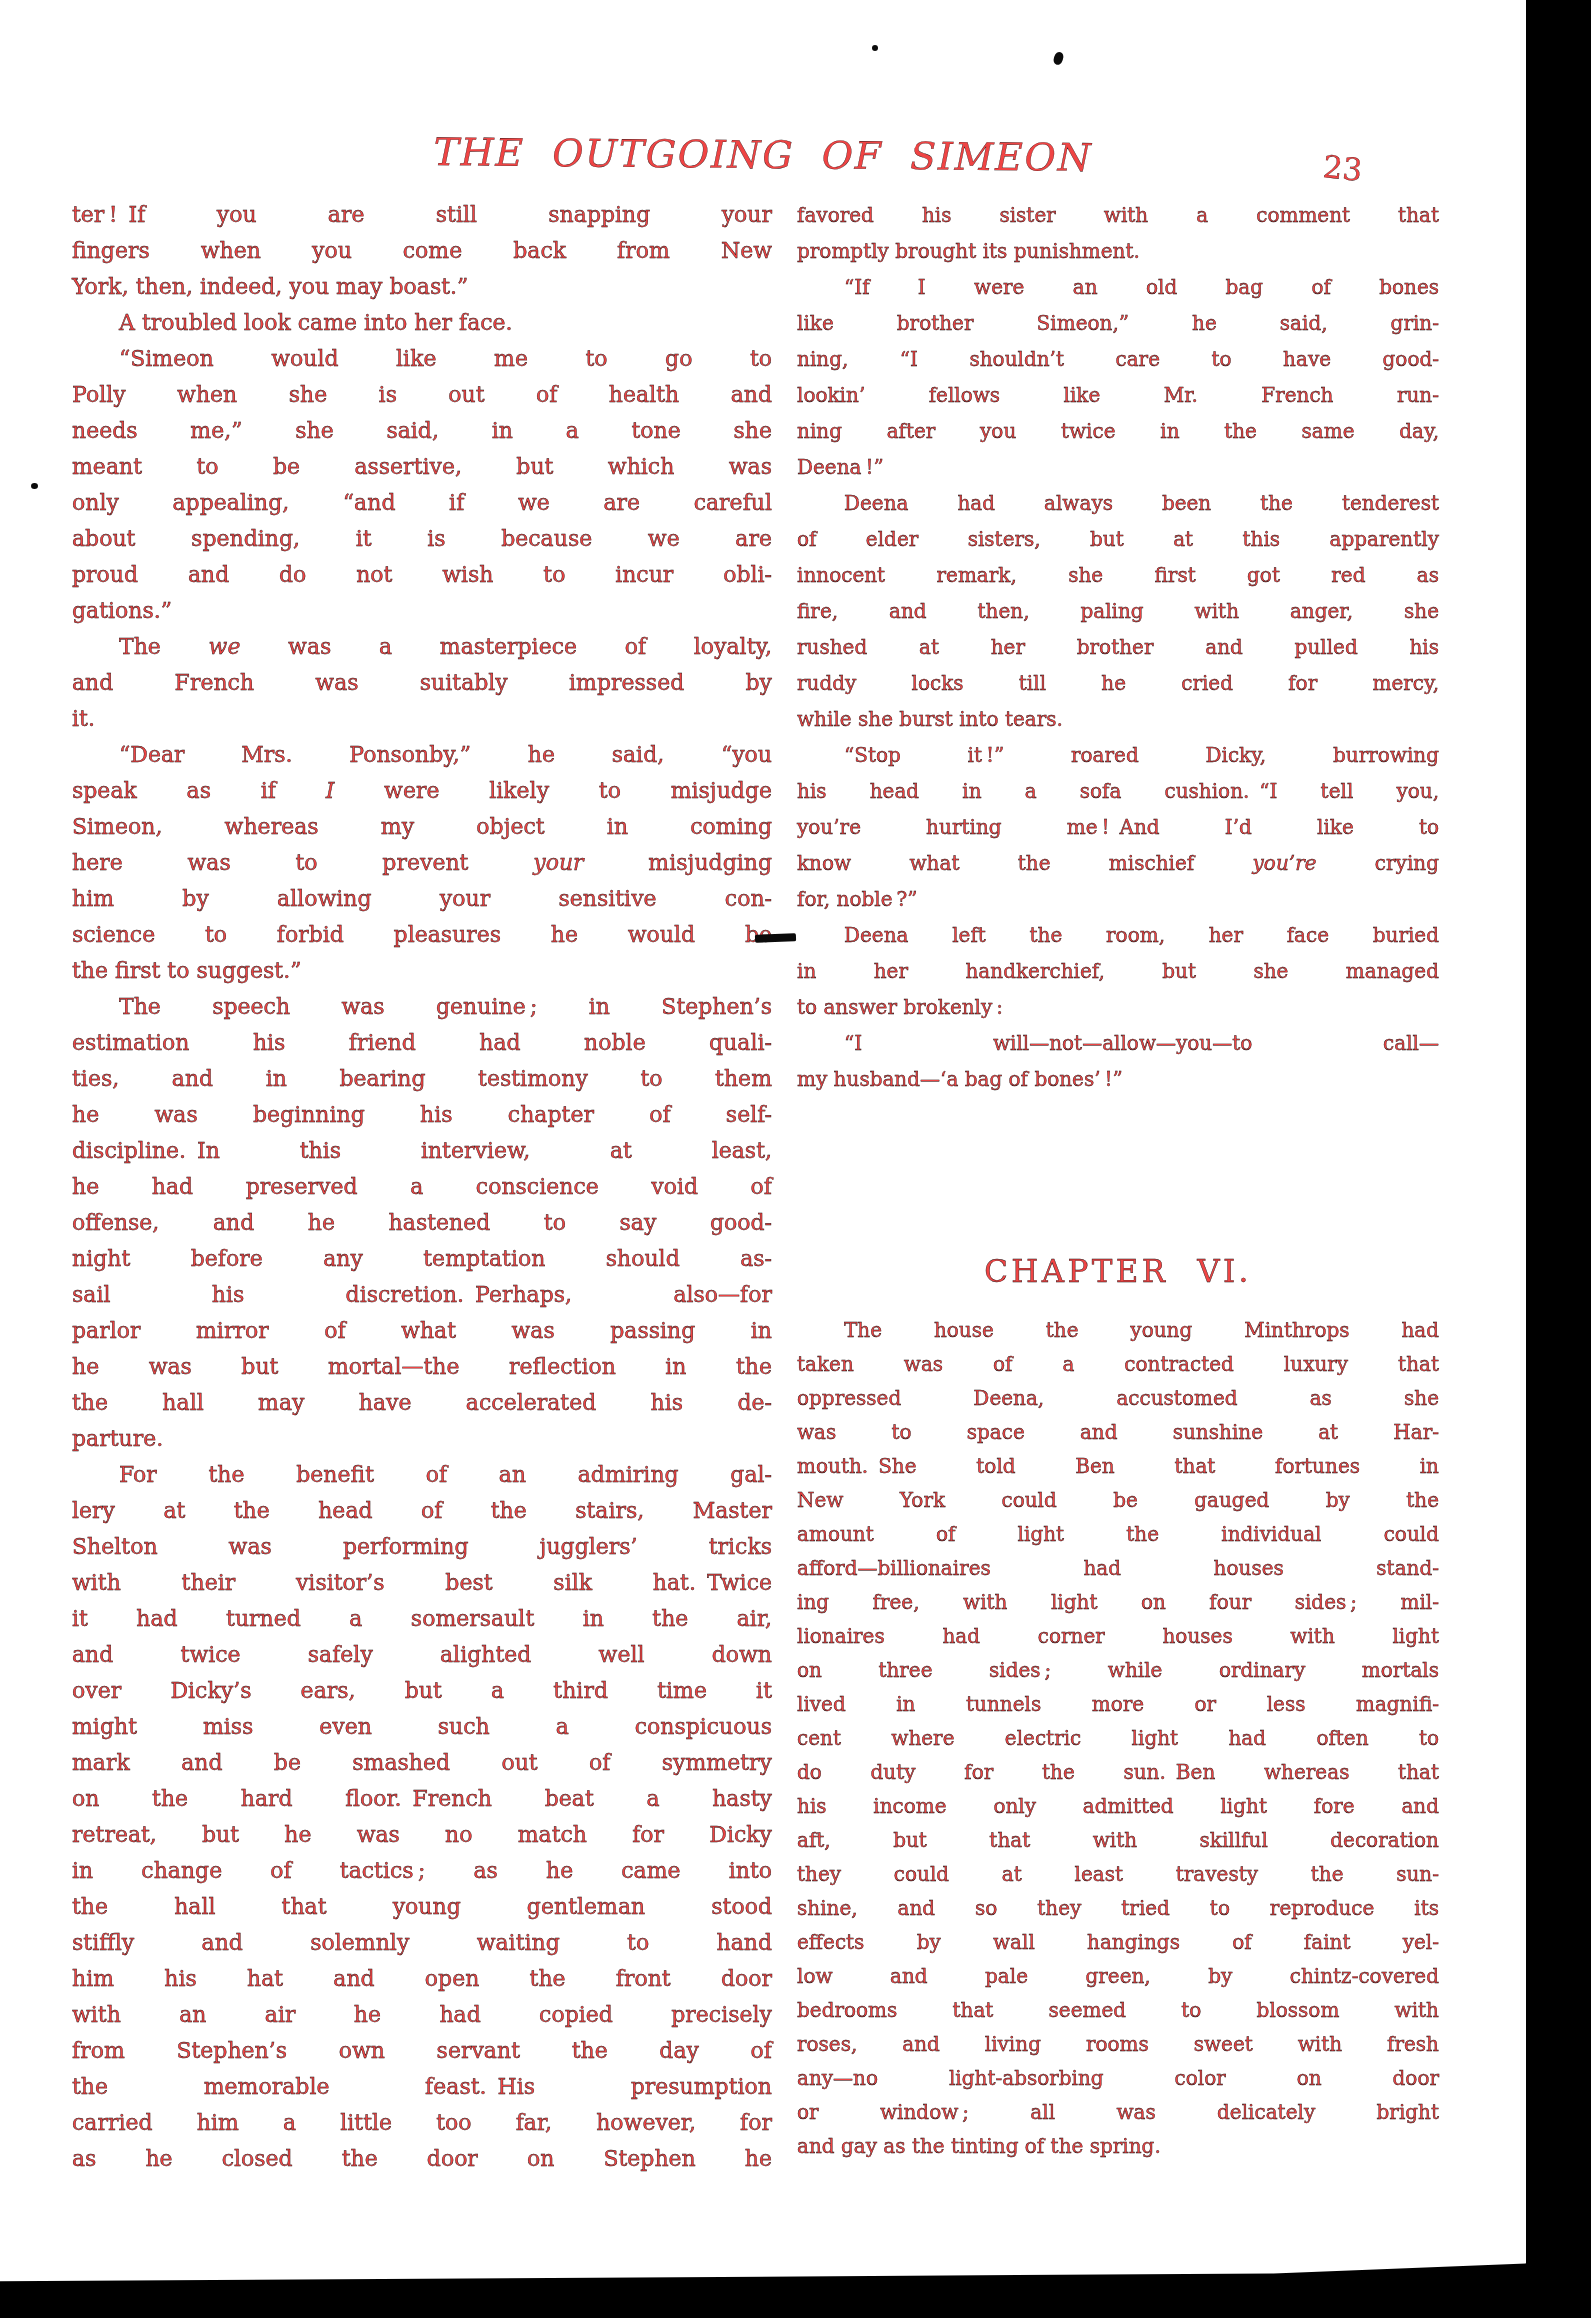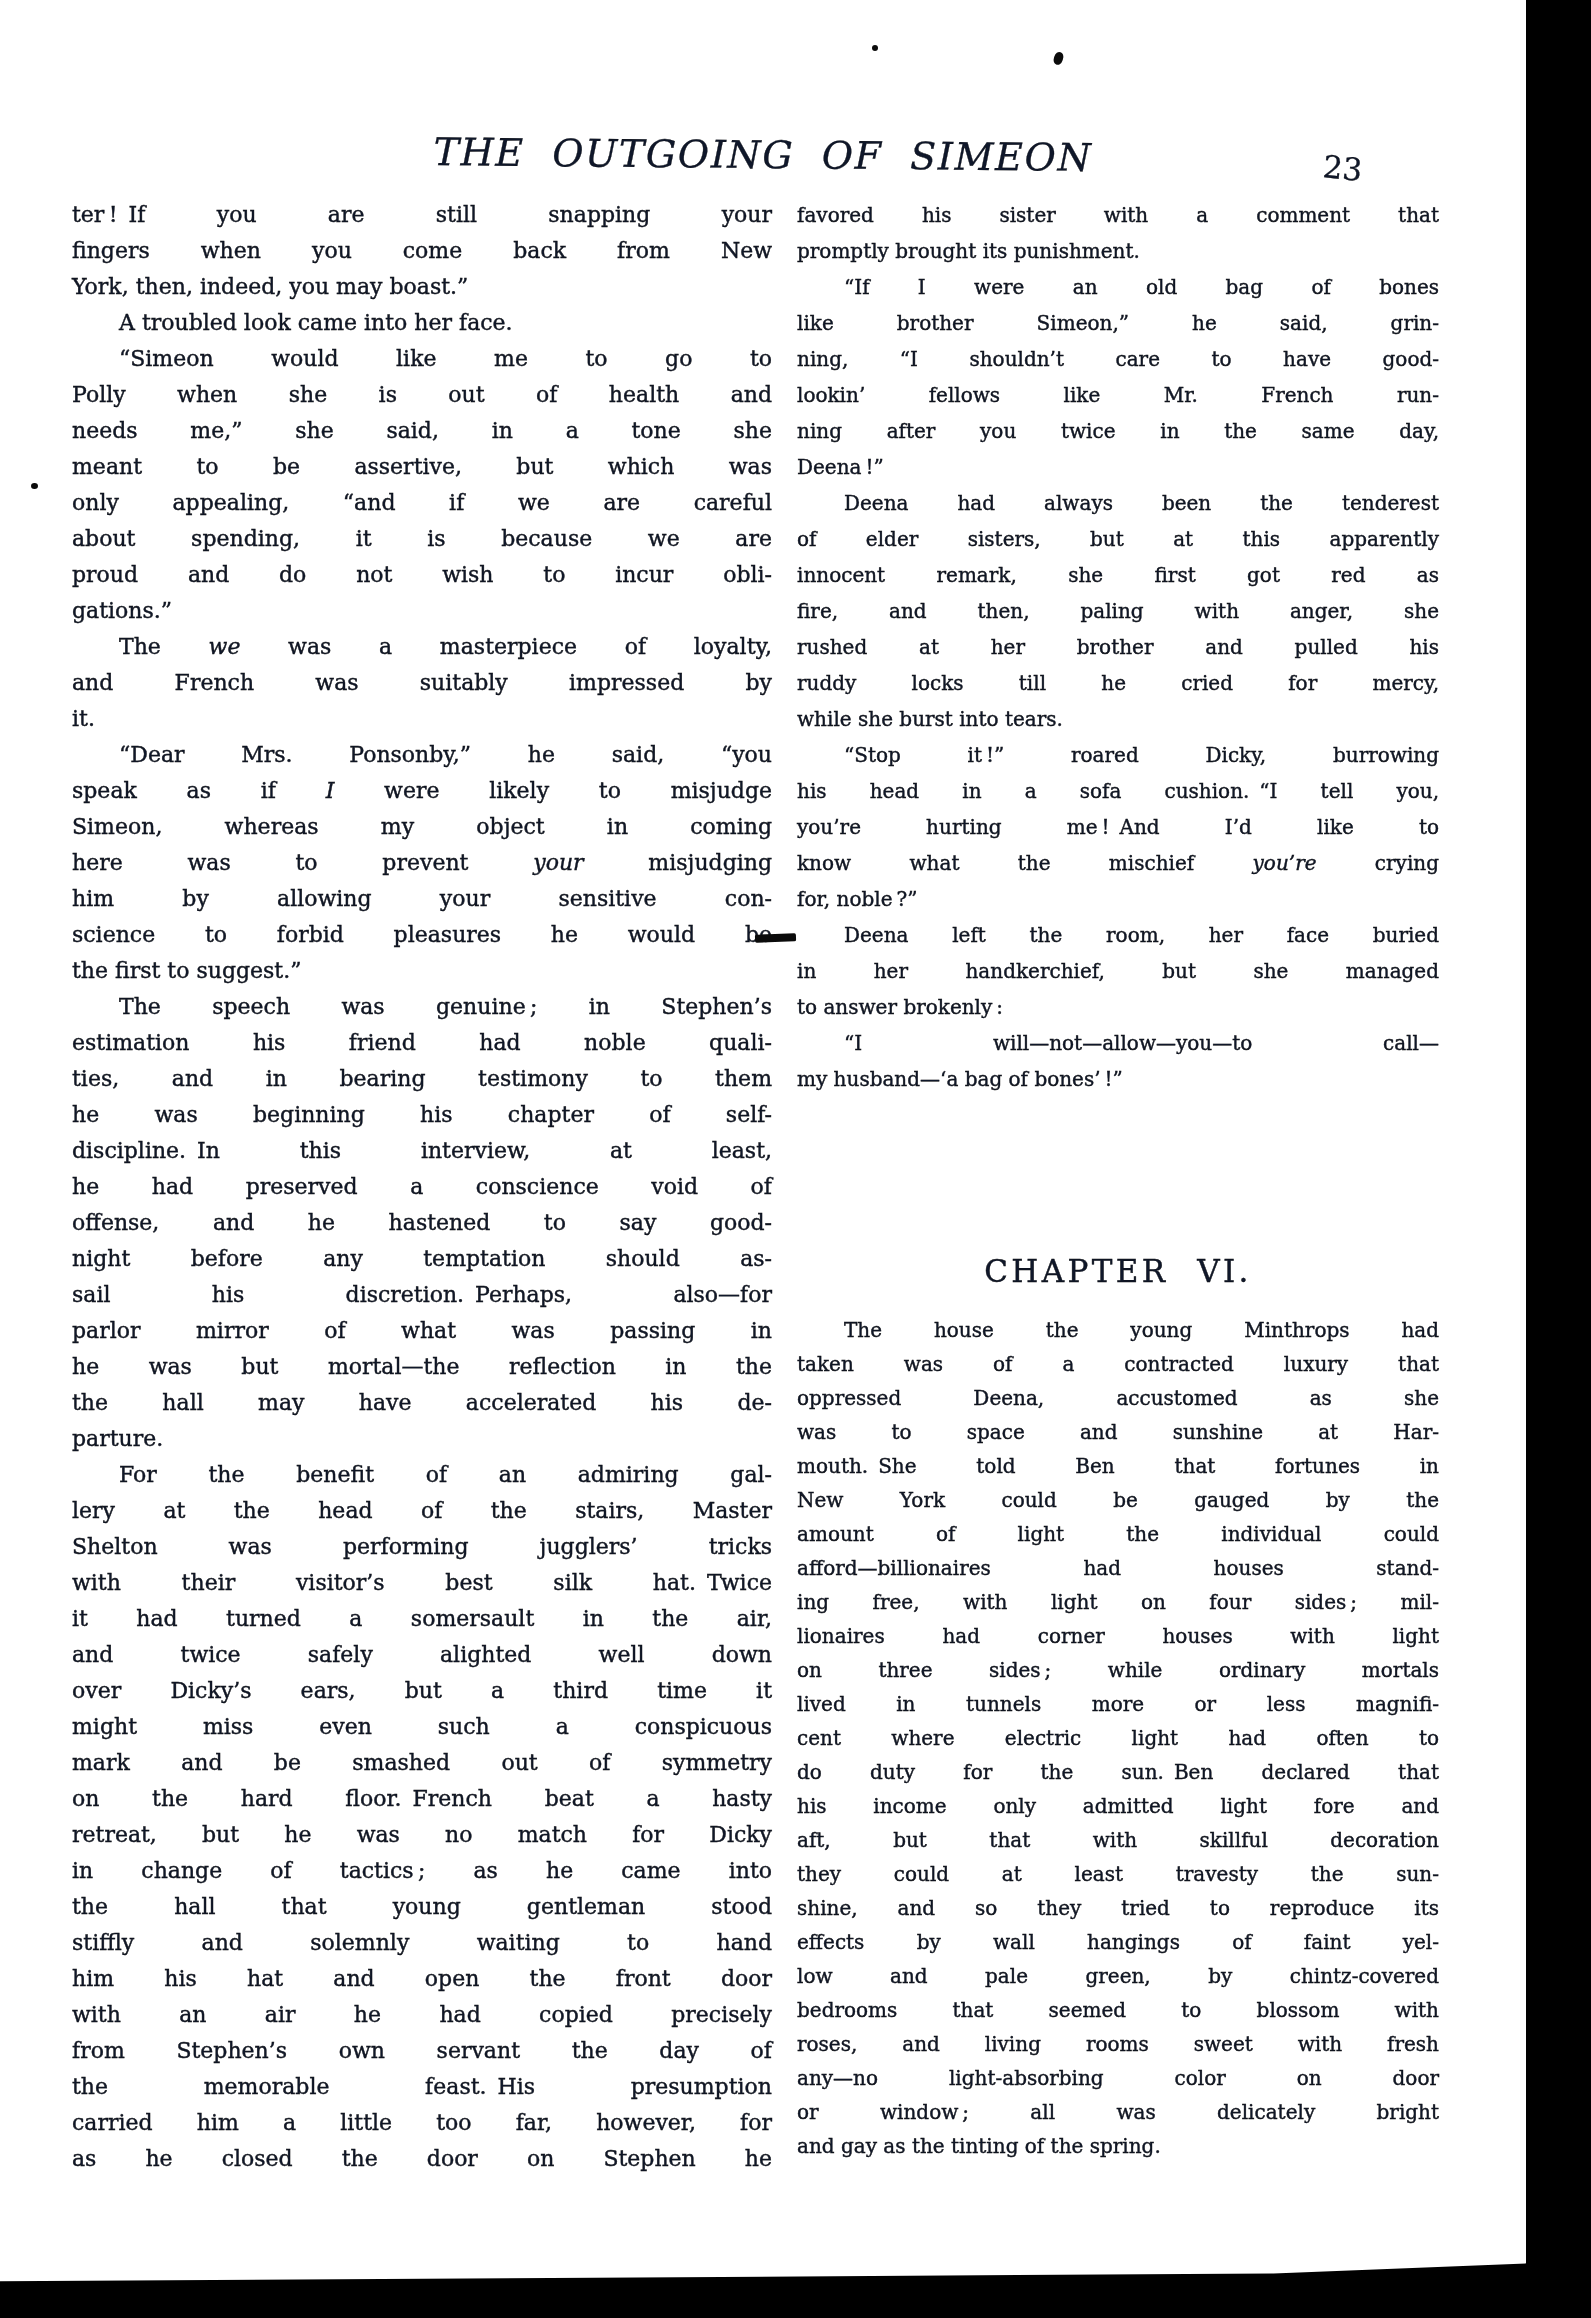--- a/index.html
+++ b/index.html
@@ -1,18 +1,18 @@
 <!DOCTYPE html>
 <html style="font-size:13.6px"><head>
 <meta charset="utf-8">
 <style>
   html,body{margin:0;padding:0;background:#e8e8e8;}
   .page{
     position:relative;width:1592px;height:2319px;background:#ffffff;overflow:hidden;
-    font-family:"DejaVu Serif","Liberation Serif",serif;color:#0f172a;
+    font-family:"DejaVu Serif","Liberation Serif",serif;color:#ef4444;
   }
   .running-head{
     position:absolute;top:133px;left:0;width:1526px;text-align:center;
     font-style:italic;font-size:38px;letter-spacing:1.7px;word-spacing:13.6px;
     transform:rotate(0.5deg);-webkit-text-stroke:0.3px #0e0e0e;
   }
   .page-number{
     position:absolute;top:150px;left:1323px;font-size:31px;
     transform:rotate(6deg);-webkit-text-stroke:0.3px #0e0e0e;
   }
@@ -153,21 +153,21 @@
         <div class="line">was to space and sunshine at Har-</div>
         <div class="line">mouth. She told Ben that fortunes in</div>
         <div class="line">New York could be gauged by the</div>
         <div class="line">amount of light the individual could</div>
         <div class="line">afford—billionaires had houses stand-</div>
         <div class="line">ing free, with light on four sides ; mil-</div>
         <div class="line">lionaires had corner houses with light</div>
         <div class="line">on three sides ; while ordinary mortals</div>
         <div class="line">lived in tunnels more or less magnifi-</div>
         <div class="line">cent where electric light had often to</div>
-        <div class="line">do duty for the sun. Ben declared that</div>
+        <div class="line">do duty for the sun. Ben whereas that</div>
         <div class="line">his income only admitted light fore and</div>
         <div class="line">aft, but that with skillful decoration</div>
         <div class="line">they could at least travesty the sun-</div>
         <div class="line">shine, and so they tried to reproduce its</div>
         <div class="line">effects by wall hangings of faint yel-</div>
         <div class="line">low and pale green, by chintz-covered</div>
         <div class="line">bedrooms that seemed to blossom with</div>
         <div class="line">roses, and living rooms sweet with fresh</div>
         <div class="line">any—no light-absorbing color on door</div>
         <div class="line">or window ; all was delicately bright</div>

